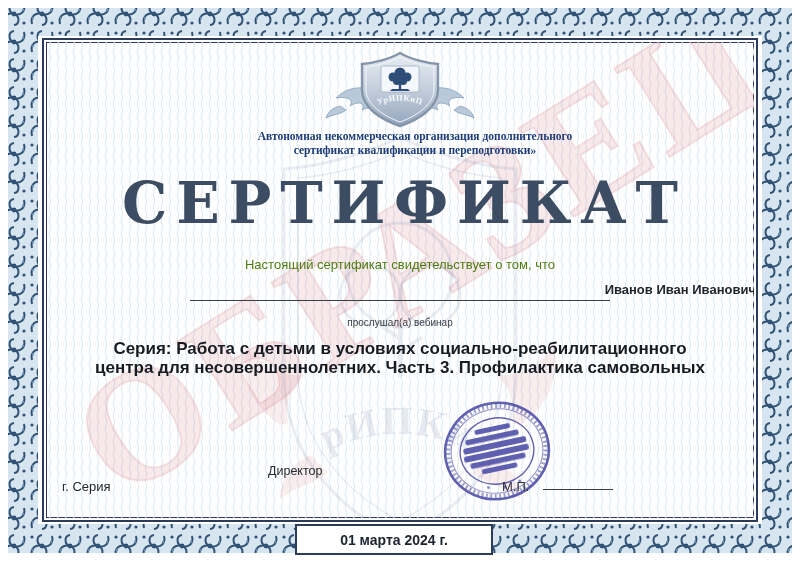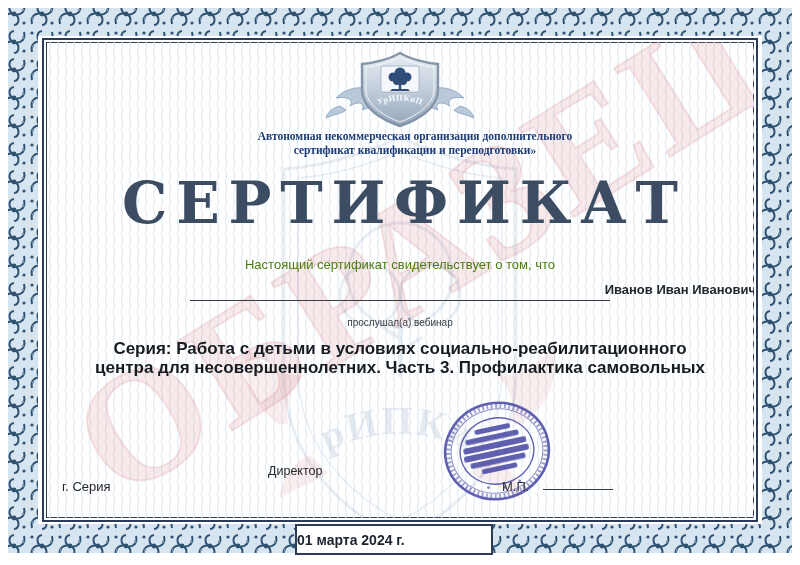--- a/index.html
+++ b/index.html
@@ -34,21 +34,21 @@
           font-weight:bold;font-size:17px;line-height:18.5px;color:#171c22;}
   .city{position:absolute;left:16px;top:437px;font-size:13px;color:#23282e;}
   .director{position:absolute;left:222px;top:421px;font-size:12.5px;line-height:16px;color:#23282e;}
   .stamp-svg{position:absolute;left:392px;top:354px;width:118px;height:110px;}
   .mp{position:absolute;left:456px;top:437px;font-size:13px;color:#30303c;}
   .sig-line{position:absolute;left:497px;top:447px;width:70px;height:0;border-top:1.5px solid #3a3f45;}
   .disclaimer{position:absolute;left:0;top:462px;width:708px;text-align:center;
               font-size:11px;color:#52525c;margin-top:36px;}
   .date-box{position:absolute;left:295px;top:524px;width:198px;height:31px;z-index:5;
             background:#ffffff;border:2px solid #2c3b58;box-sizing:border-box;
-            display:flex;align-items:center;justify-content:flex-start;
+            display:flex;align-items:center;justify-content:center;
             font-weight:bold;font-size:14px;color:#1c2330;}
 </style>
 </head>
 <body>
 
 <div class="page">
 
   <svg class="border-svg" width="800" height="565" aria-hidden="true">
     <defs>
       <pattern id="orn" width="28" height="28" patternUnits="userSpaceOnUse">

